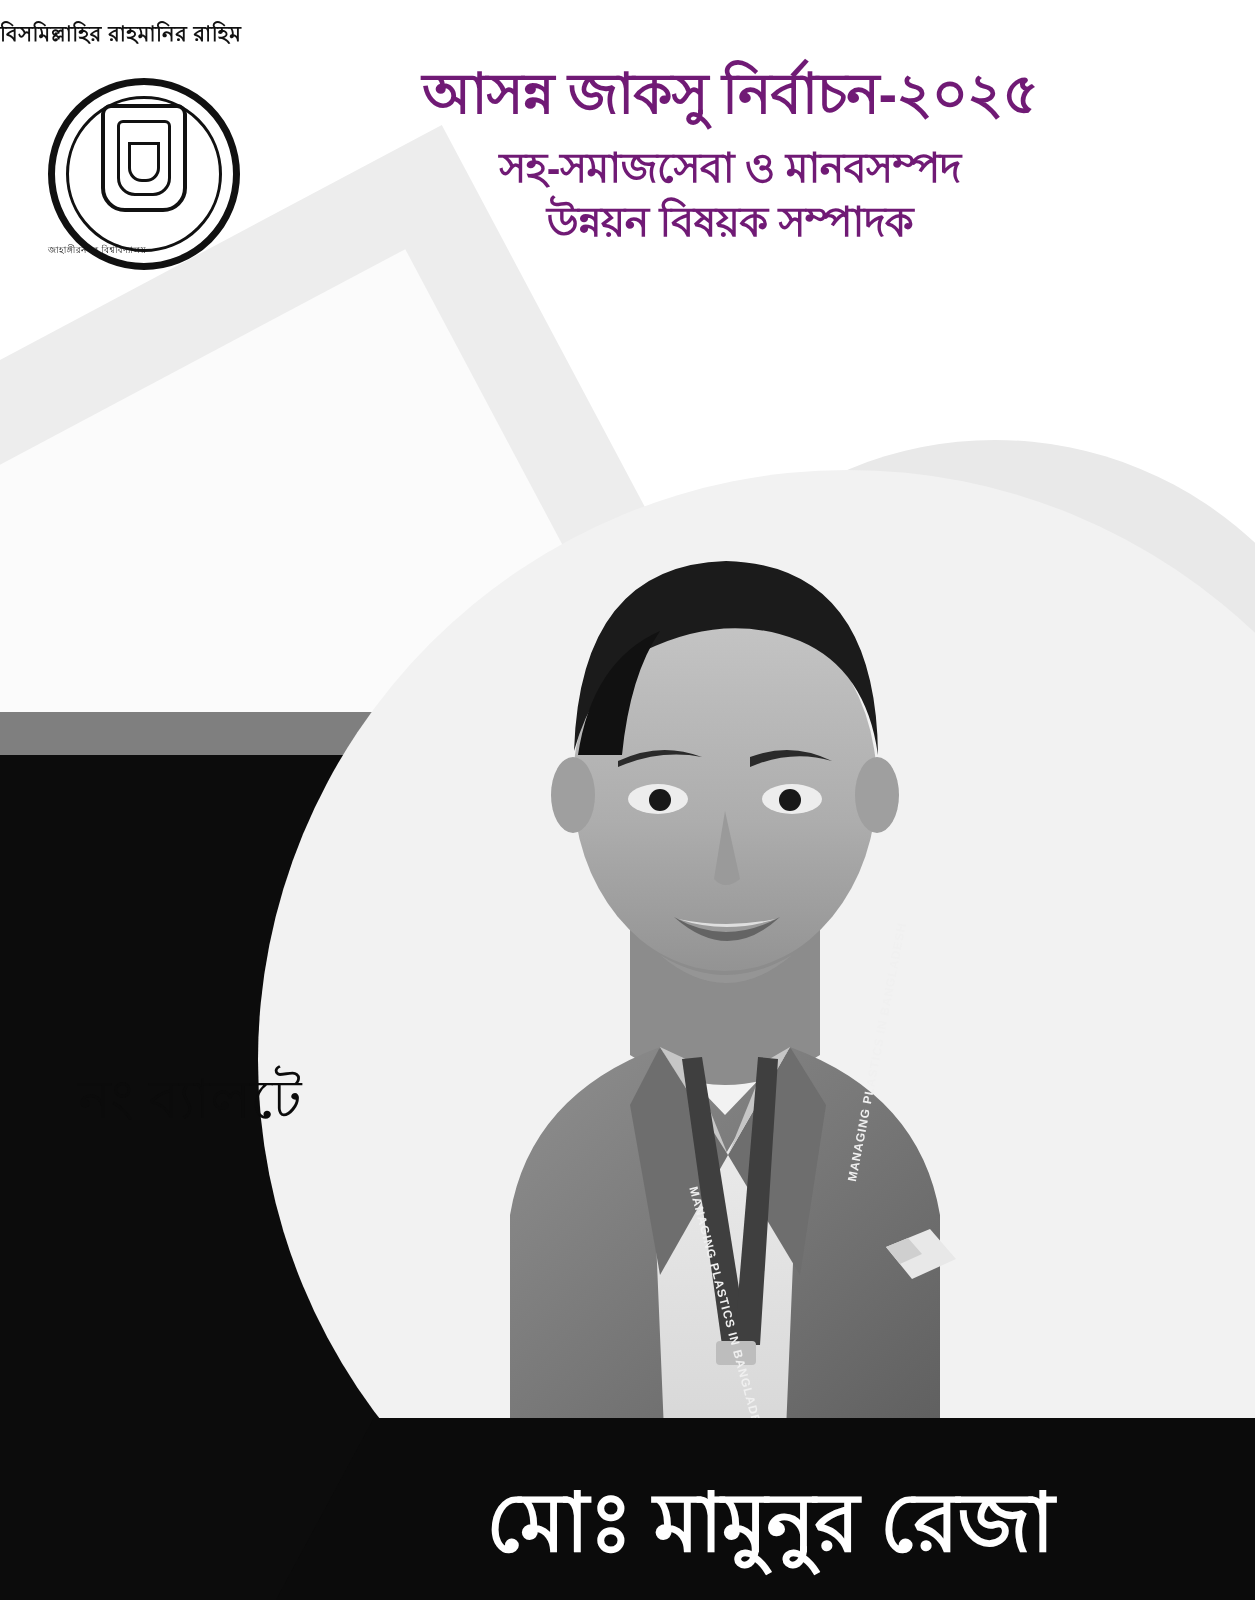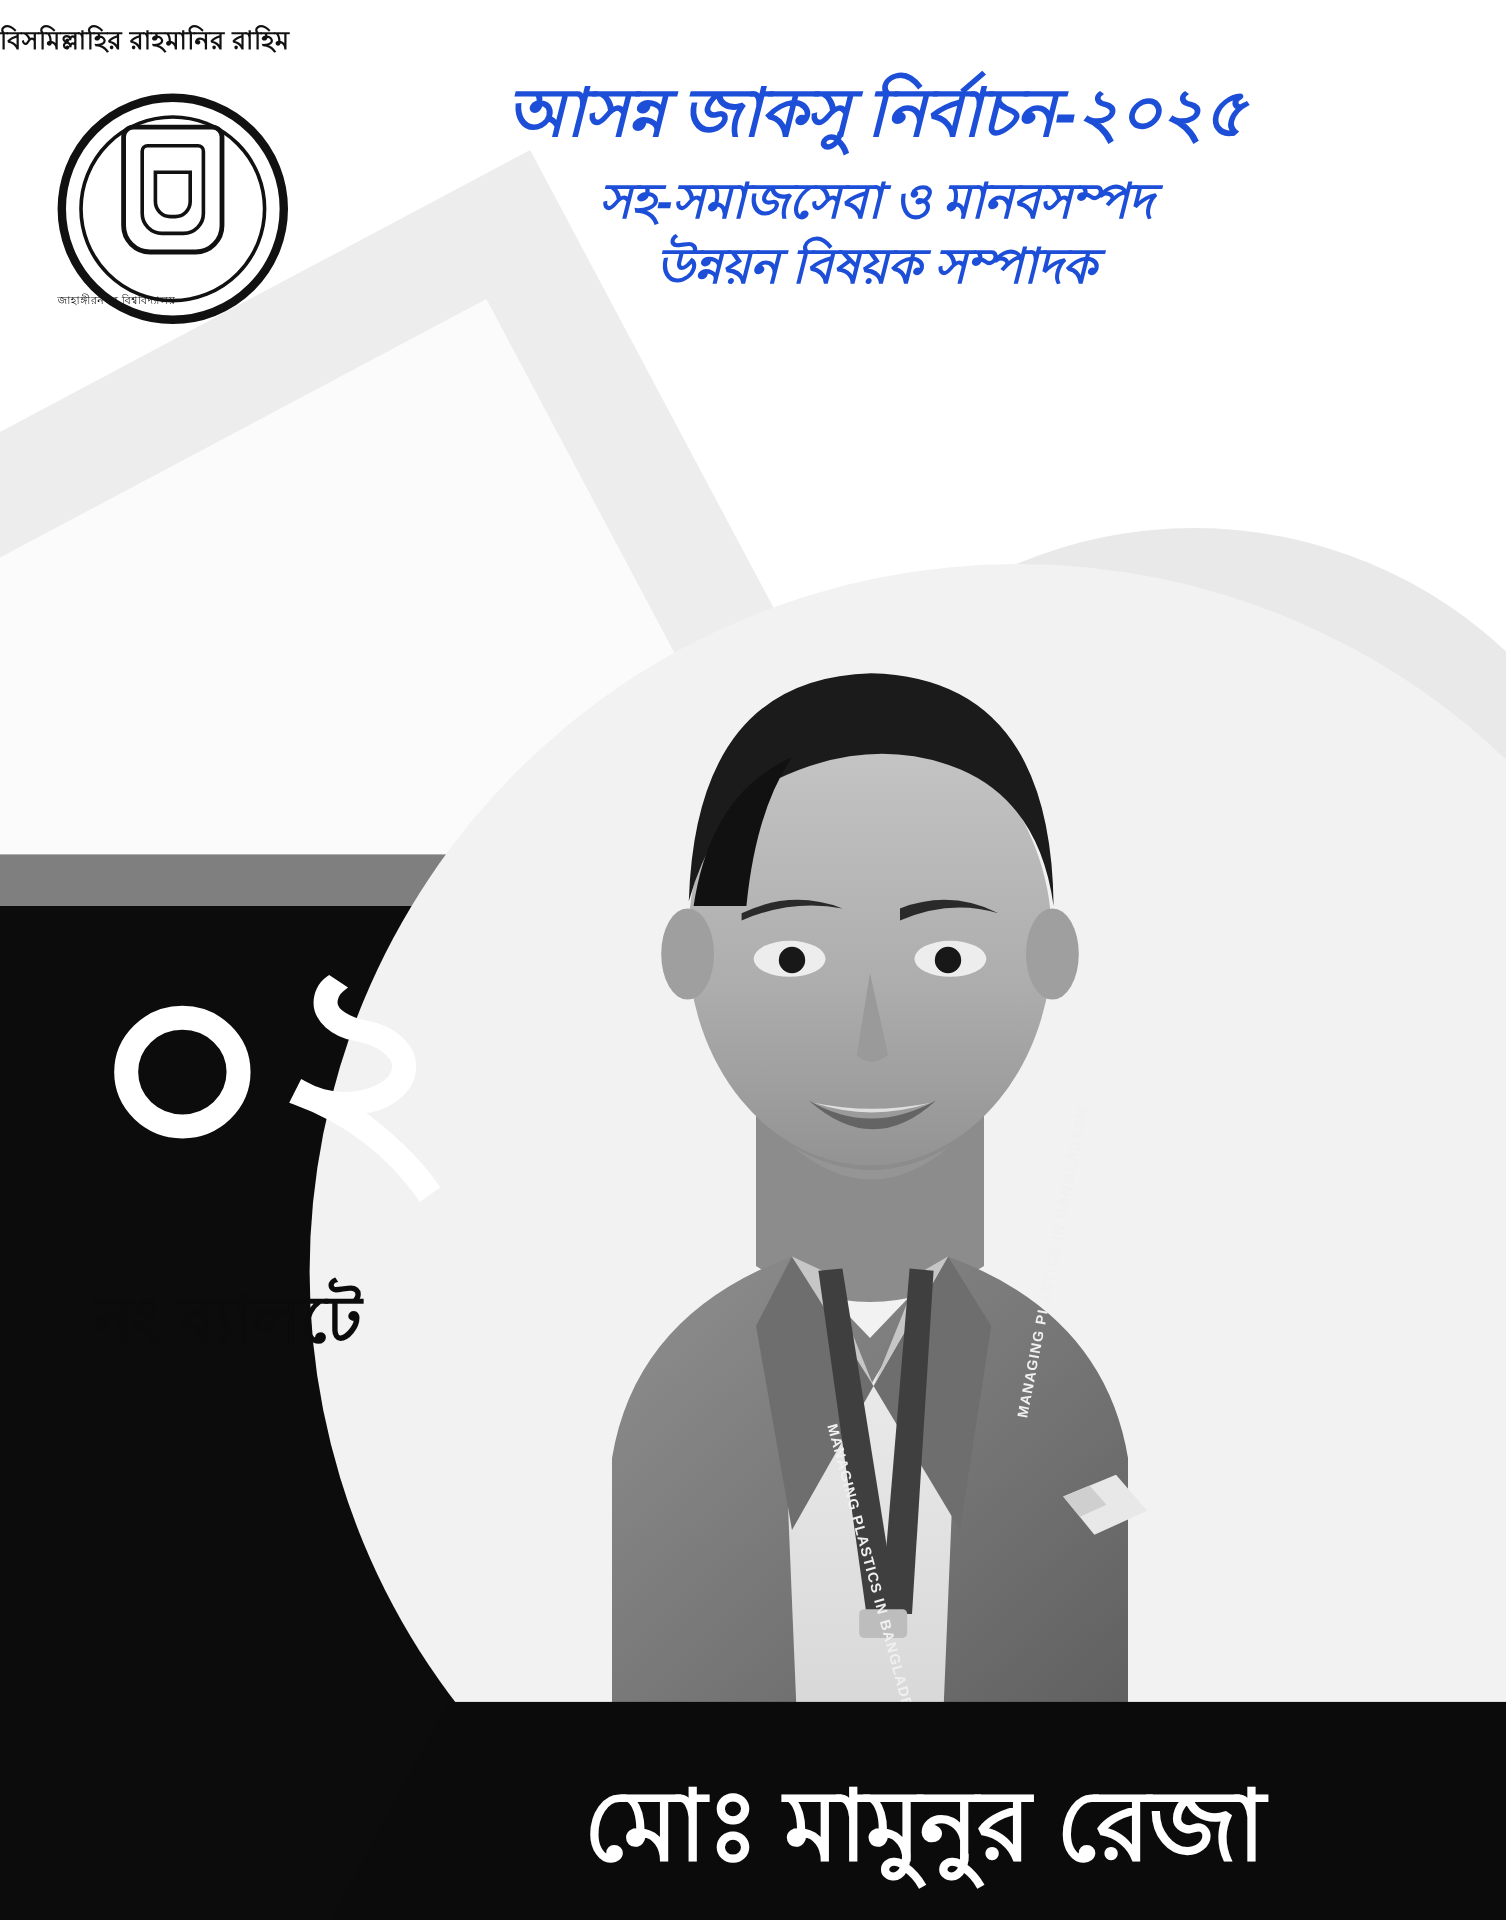--- a/index.html
+++ b/index.html
@@ -167,22 +167,21 @@
     color: #111;
     font-weight: 400;
   }
 
   .title-block {
     position: absolute;
     left: 250px;
     top: 62px;
     width: 960px;
     text-align: center;
-    color: #1d4ed8;
-    font-style: italic;
+    color: #701a75;
   }
   .main-title {
     font-size: 56px;
     font-weight: 700;
     line-height: 1.15;
     letter-spacing: -1px;
   }
   .pill {
     display: inline-block;
     margin-top: 10px;
@@ -215,21 +214,21 @@
     letter-spacing: -4px;
   }
   .ballot-label {
     position: absolute;
     left: 20px;
     top: 1058px;
     width: 340px;
     text-align: center;
     color: #0b0b0b;
     font-size: 54px;
-    font-weight: 700;
+    font-weight: 400;
   }
   .slogan {
     position: absolute;
     left: 20px;
     top: 1195px;
     width: 320px;
     text-align: center;
     color: #111;
     font-size: 31px;
     font-weight: 500;
@@ -391,20 +390,19 @@
         <path d="M348 464 Q396 480 446 464 Q396 474 348 464 Z" fill="#e3ded9"></path>
 
         <path d="M330 500 Q396 556 462 500 Q396 540 330 500 Z" fill="#a59a92" opacity=".6"></path>
       </g>
     </svg>
   </div>
 
   <span class="lanyard-text lanyard-left">MANAGING PLASTICS IN BANGLADESH</span>
   <span class="lanyard-text lanyard-right">MANAGING PLASTICS IN BANGLADESH</span>
 
-  <div class="ballot-number">০২</div>
   <div class="ballot-label">নং ব্যালটে</div>
 
 
   <div class="name-bar"></div>
   <div class="name-text">মোঃ মামুনুর রেজা</div>
 
 </div>
 
 </body></html>

